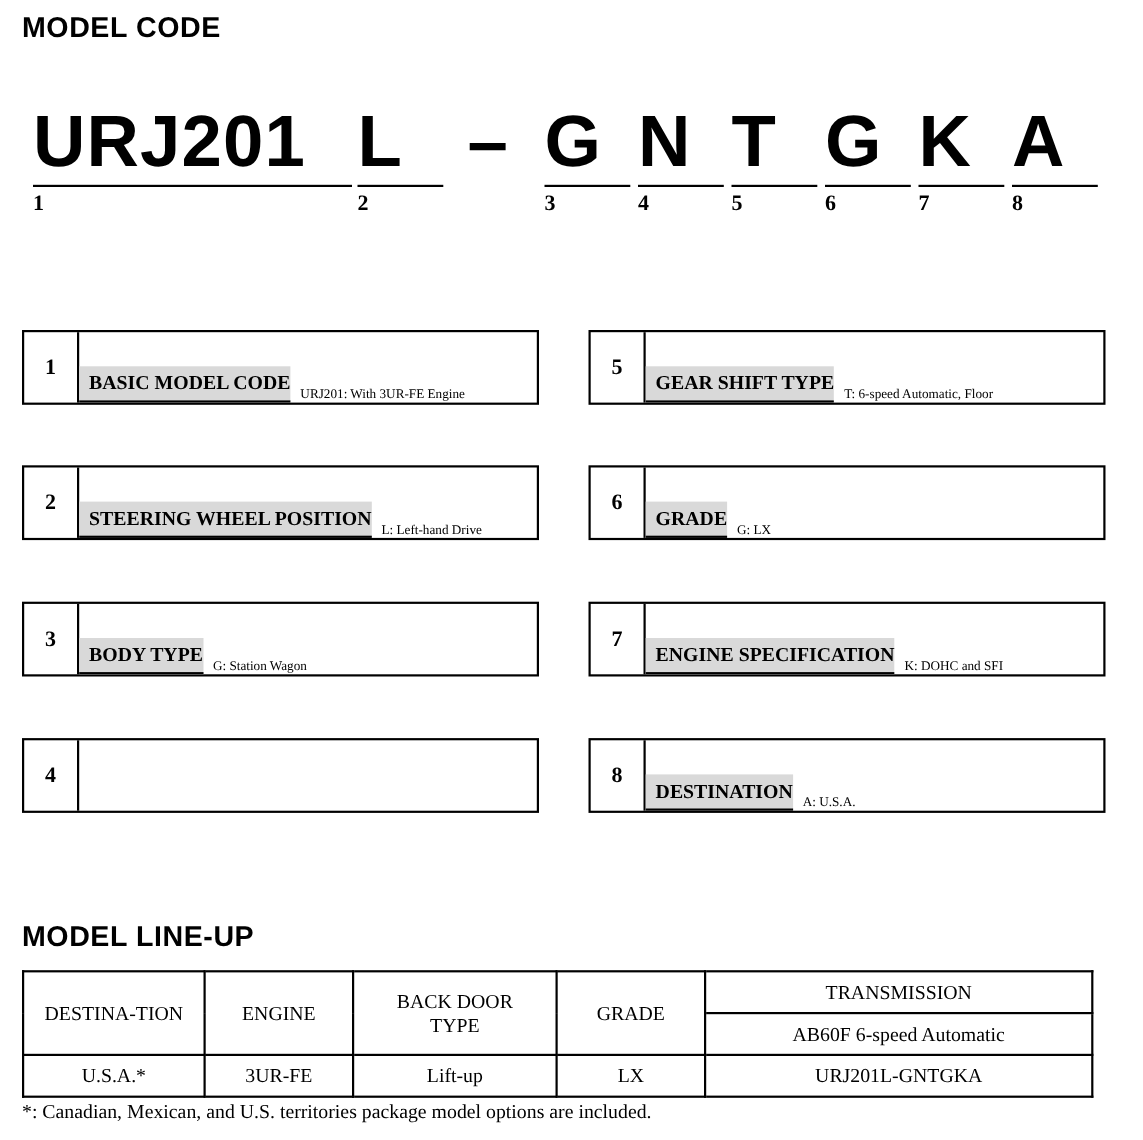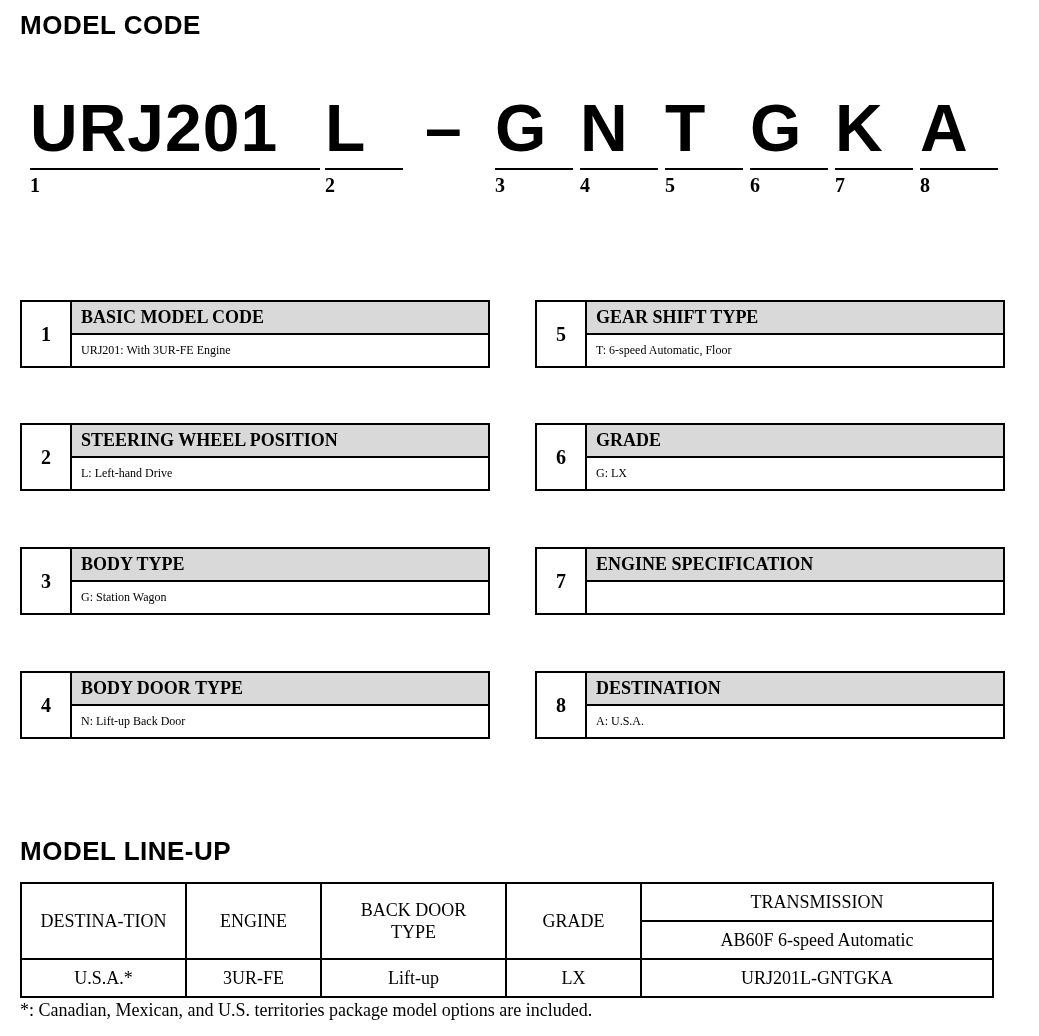--- a/index.html
+++ b/index.html
@@ -89,21 +89,22 @@
     display: flex;
     align-items: center;
     justify-content: center;
     font-family: "Liberation Serif", serif;
     font-weight: bold;
     font-size: 20px;
   }
   .legend-body {
     flex: 1 1 auto;
     display: flex;
-    flex-direction: column;
+    flex-direction: row;
+    align-items: flex-end;
   }
   .legend-head {
     height: 33px;
     background: #d9d9d9;
     border-bottom: 2px solid #000;
     display: flex;
     align-items: center;
     padding-left: 9px;
     font-family: "Liberation Serif", serif;
     font-weight: bold;
@@ -225,24 +226,20 @@
 <div class="legend-item" style="left:20px; top:547px;">
   <div class="legend-num">3</div>
   <div class="legend-body">
     <div class="legend-head">BODY TYPE</div>
     <div class="legend-desc">G: Station Wagon</div>
   </div>
 </div>
 
 <div class="legend-item" style="left:20px; top:671px;">
   <div class="legend-num">4</div>
-  <div class="legend-body">
-    <div class="legend-head">BODY DOOR TYPE</div>
-    <div class="legend-desc">N: Lift-up Back Door</div>
-  </div>
 </div>
 
 <div class="legend-item" style="left:535px; top:300px;">
   <div class="legend-num">5</div>
   <div class="legend-body">
     <div class="legend-head">GEAR SHIFT TYPE</div>
     <div class="legend-desc">T: 6-speed Automatic, Floor</div>
   </div>
 </div>
 
@@ -251,20 +248,21 @@
   <div class="legend-body">
     <div class="legend-head">GRADE</div>
     <div class="legend-desc">G: LX</div>
   </div>
 </div>
 
 <div class="legend-item" style="left:535px; top:547px;">
   <div class="legend-num">7</div>
   <div class="legend-body">
     <div class="legend-head">ENGINE SPECIFICATION</div>
+    <div class="legend-desc">K: DOHC and SFI</div>
   </div>
 </div>
 
 <div class="legend-item" style="left:535px; top:671px;">
   <div class="legend-num">8</div>
   <div class="legend-body">
     <div class="legend-head">DESTINATION</div>
     <div class="legend-desc">A: U.S.A.</div>
   </div>
 </div>

